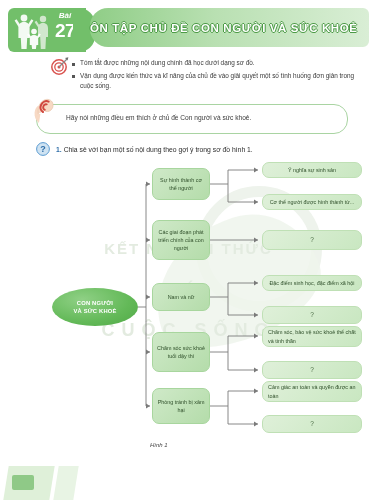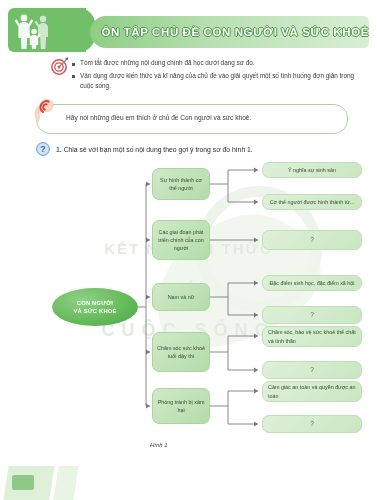--- a/index.html
+++ b/index.html
@@ -90,28 +90,28 @@
     right: -9px;
     top: 0;
     width: 22px;
     height: 44px;
     background: #72bf6a;
     border-radius: 0 16px 16px 0;
   }
   .banner-right {
     position: absolute;
     left: 82px;
-    top: 8px;
+    top: 0;
     width: 279px;
-    height: 32px;
+    height: 39px;
     background: linear-gradient(90deg, #8fcd86 0%, #b9e0b2 45%, #d9eed5 100%);
     border-radius: 18px 6px 6px 18px;
     display: flex;
     align-items: center;
-    justify-content: flex-end;
+    justify-content: flex-start;
   }
   .banner-title {
     font-size: 11.5px;
     font-weight: 700;
     letter-spacing: .6px;
     color: #ffffff;
     text-shadow: 0 1px 0 #4c9a46, 1px 0 0 #4c9a46, 0 -1px 0 #4c9a46, -1px 0 0 #4c9a46;
     white-space: nowrap;
     text-transform: uppercase;
   }
@@ -410,20 +410,24 @@
           <path d="M29 11 C25.4 11 24 13.4 24 16.4 L24 25 L26.2 25 L26.8 37 L31.4 37 L32 25 L34 25 L34 16.4 C34 13.4 32.6 11 29 11 Z"></path>
           <path d="M24.2 15.6 L20.6 10 L22.4 8.8 L26 14.2 Z"></path>
         </g>
         <g fill="#ffffff" opacity="0.95">
           <circle cx="20" cy="19.5" r="2.8"></circle>
           <path d="M20 23 C17 23 15.8 24.8 15.8 27.2 L15.8 33 L17.6 33 L18.1 37 L21.9 37 L22.4 33 L24.2 33 L24.2 27.2 C24.2 24.8 23 23 20 23 Z"></path>
           <path d="M16 26.6 L13.2 22.4 L14.8 21.4 L17.6 25.4 Z"></path>
           <path d="M24 26.6 L26.8 22.4 L25.2 21.4 L22.4 25.4 Z"></path>
         </g>
       </svg>
+      <div class="lesson-badge">
+        <span class="lesson-word">Bài</span>
+        <span class="lesson-number">27</span>
+      </div>
     </div>
     <div class="banner-right">
       <span class="banner-title">ÔN TẬP CHỦ ĐỀ CON NGƯỜI VÀ SỨC KHOẺ</span>
     </div>
   </div>
 
   <div class="objectives">
     <svg class="target-icon" viewBox="0 0 20 20">
       <circle cx="9" cy="11" r="7.2" fill="none" stroke="#d9534f" stroke-width="1.5"></circle>
       <circle cx="9" cy="11" r="4.2" fill="none" stroke="#d9534f" stroke-width="1.3"></circle>

